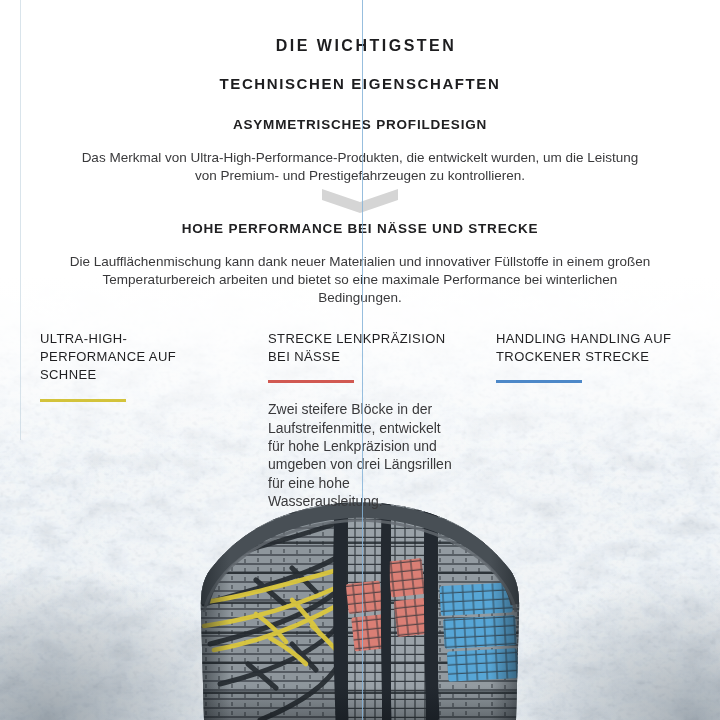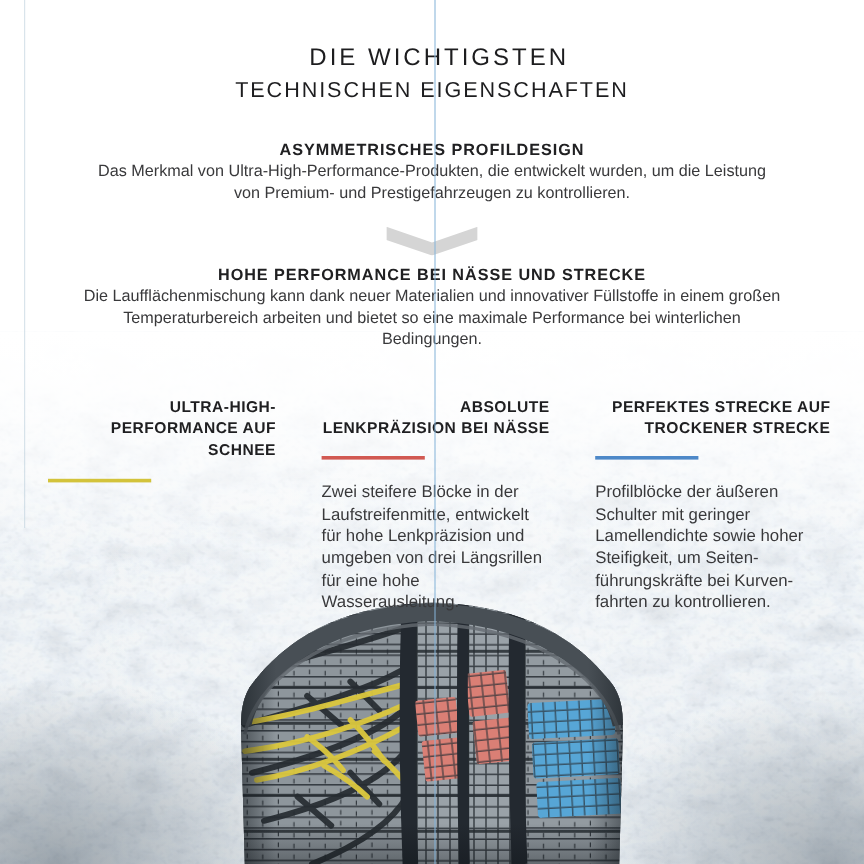--- a/index.html
+++ b/index.html
@@ -21,32 +21,32 @@
   }
   .snow-fade{position:absolute;left:0;top:276px;width:720px;height:210px;z-index:2;
     background:linear-gradient(180deg,#ffffff 0%, rgba(255,255,255,0.92) 22%, rgba(255,255,255,0.55) 55%, rgba(255,255,255,0.12) 85%, rgba(255,255,255,0) 100%);
   }
   
   .center-line{position:absolute;left:362px;top:0;width:1px;height:720px;background:#85b3d8;opacity:.85;z-index:30;}
   .left-line{position:absolute;left:20px;top:0;width:1px;height:440px;background:#b9cdda;opacity:.55;z-index:3;}
   
   .content{position:absolute;left:0;top:0;width:720px;z-index:10;}
   .title{position:absolute;top:37px;left:0;width:720px;text-align:center;color:#1d1d1f;}
-  .title .t1{font-size:20px;font-weight:400;letter-spacing:2.5px;padding-left:12px;}
-  .title .t2{font-size:18px;font-weight:400;letter-spacing:1.6px;margin-top:5px;}
+  .title .t1{font-size:16px;font-weight:700;letter-spacing:2.5px;padding-left:12px;}
+  .title .t2{font-size:15px;font-weight:700;letter-spacing:1.6px;margin-top:20px;}
   .sec{position:absolute;left:0;width:720px;text-align:center;}
   .sec .h{font-size:13.5px;font-weight:700;letter-spacing:.8px;color:#202022;}
-  .sec .b{font-size:13.5px;line-height:1.34;color:#39393b;max-width:582px;margin:2px auto 0;}
+  .sec .b{font-size:13.5px;line-height:1.34;color:#39393b;max-width:582px;margin:17px auto 0;}
   .sec1{top:117px;}
   .sec2{top:221px;}
   .chev{position:absolute;top:189px;left:322px;z-index:10;}
   
   .features{position:absolute;top:330px;left:40px;width:652px;display:grid;
     grid-template-columns:190px 190px 196px;column-gap:38px;z-index:10;}
-  .feature .fh{font-size:13px;font-weight:700;letter-spacing:.4px;line-height:1.4;color:#1f1f21;text-align:right;}
+  .feature .fh{font-size:13px;font-weight:400;letter-spacing:.4px;line-height:1.4;color:#1f1f21;}
   .feature .rule{width:86px;height:3px;margin:14px 0 17px 0;}
   .feature .fb{font-size:14px;line-height:1.31;color:#39393b;}
   
   .tire{position:absolute;left:200px;top:484px;width:320px;height:236px;z-index:5;}
 </style>
 </head>
 <body>
 
 <div class="snow-bg">
   <svg width="720" height="444" xmlns="http://www.w3.org/2000/svg">
@@ -204,26 +204,25 @@
     <div class="h">HOHE PERFORMANCE BEI NÄSSE UND STRECKE</div>
     <div class="b">Die Laufflächenmischung kann dank neuer Materialien und innovativer Füllstoffe in einem großen Temperaturbereich arbeiten und bietet so eine maximale Performance bei winterlichen Bedingungen.</div>
   </div>
 
   <div class="features">
     <div class="feature">
       <div class="fh">ULTRA-HIGH-PERFORMANCE AUF SCHNEE</div>
       <div class="rule" style="background: rgb(211, 195, 59);"></div>
     </div>
     <div class="feature">
-      <div class="fh">ABSOLUTE LENKPRÄZISION BEI NÄSSE</div>
+      <div class="fh">STRECKE LENKPRÄZISION BEI NÄSSE</div>
       <div class="rule" style="background: rgb(209, 89, 82);"></div>
       <div class="fb">Zwei steifere Blöcke in der Laufstreifenmitte, entwickelt für hohe Lenkpräzision und umgeben von drei Längsrillen für eine hohe Wasserausleitung.</div>
     </div>
     <div class="feature">
-      <div class="fh">PERFEKTES STRECKE AUF TROCKENER STRECKE</div>
+      <div class="fh">HANDLING HANDLING AUF TROCKENER STRECKE</div>
       <div class="rule" style="background: rgb(77, 136, 200);"></div>
-      <div class="fb">Profilblöcke der äußeren Schulter mit geringer Lamellendichte sowie hoher Steifigkeit, um Seiten-führungskräfte bei Kurven-fahrten zu kontrollieren.</div>
     </div>
   </div>
 
 </div>
 
 <div class="center-line"></div>
 
 </body></html>

